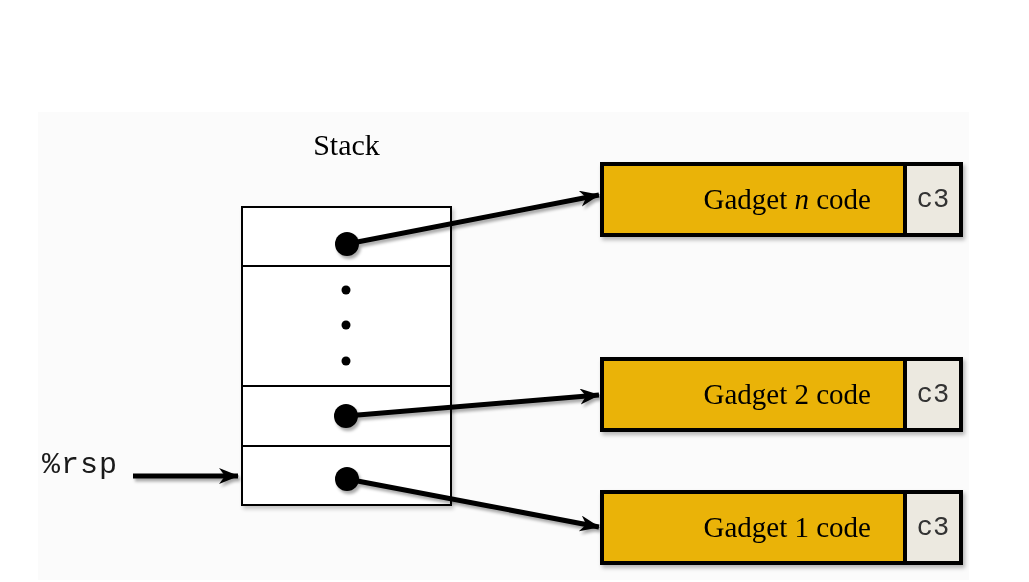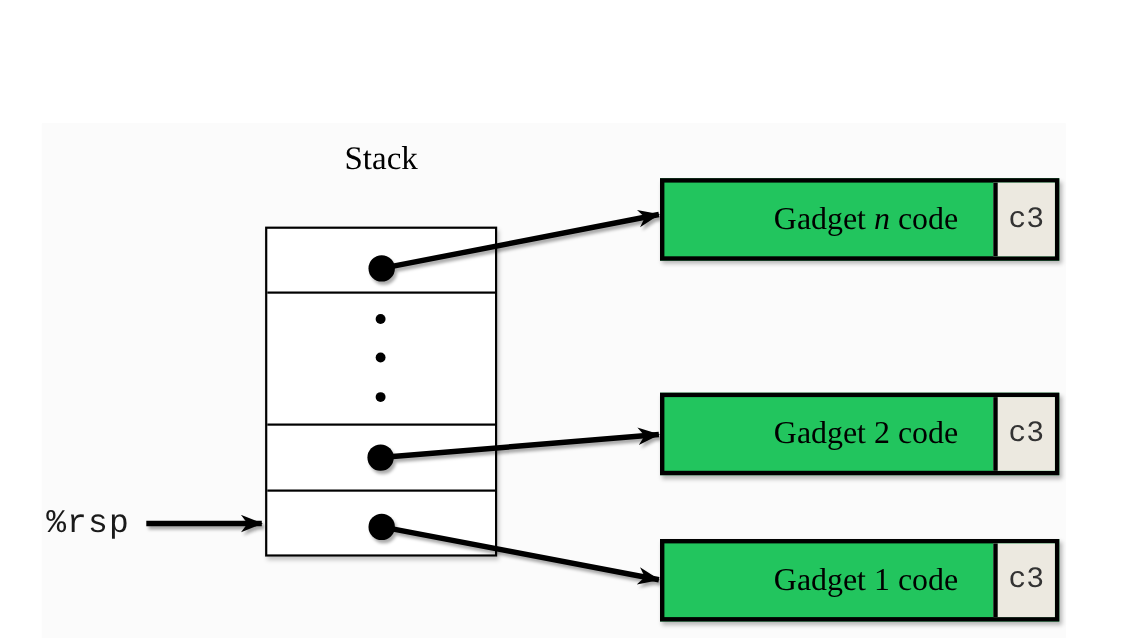--- a/index.html
+++ b/index.html
@@ -53,21 +53,21 @@
   .stack-cell.c-mid      { height: 60px; }
   .stack-cell.c-bottom   { height: 57px; border-bottom: none; }
 
   .gadget-box {
     position: absolute;
     left: 600px;
     width: 363px;
     height: 75px;
     border: 4px solid #000000;
     box-sizing: border-box;
-    background: #22c55e;
+    background: #eab308;
     display: flex;
     align-items: stretch;
     box-shadow: 2px 3px 4px rgba(0,0,0,0.28);
   }
   .gadget-box.g-n { top: 130px; }
   .gadget-box.g-2 { top: 325px; }
   .gadget-box.g-1 { top: 458px; }
   .gadget-label {
     flex: 1;
     display: flex;
@@ -87,21 +87,21 @@
     display: flex;
     align-items: center;
     justify-content: center;
     font-family: "Liberation Mono", monospace;
     font-size: 27px;
     color: #333333;
   }
   .rsp-label {
     position: absolute;
     left: 42px;
-    top: 428px;
+    top: 416px;
     font-family: "Liberation Mono", monospace;
     font-size: 30px;
     color: #1a1a1a;
     letter-spacing: 1px;
   }
   svg.overlay {
     position: absolute;
     left: 0;
     top: 0;
     pointer-events: none;

